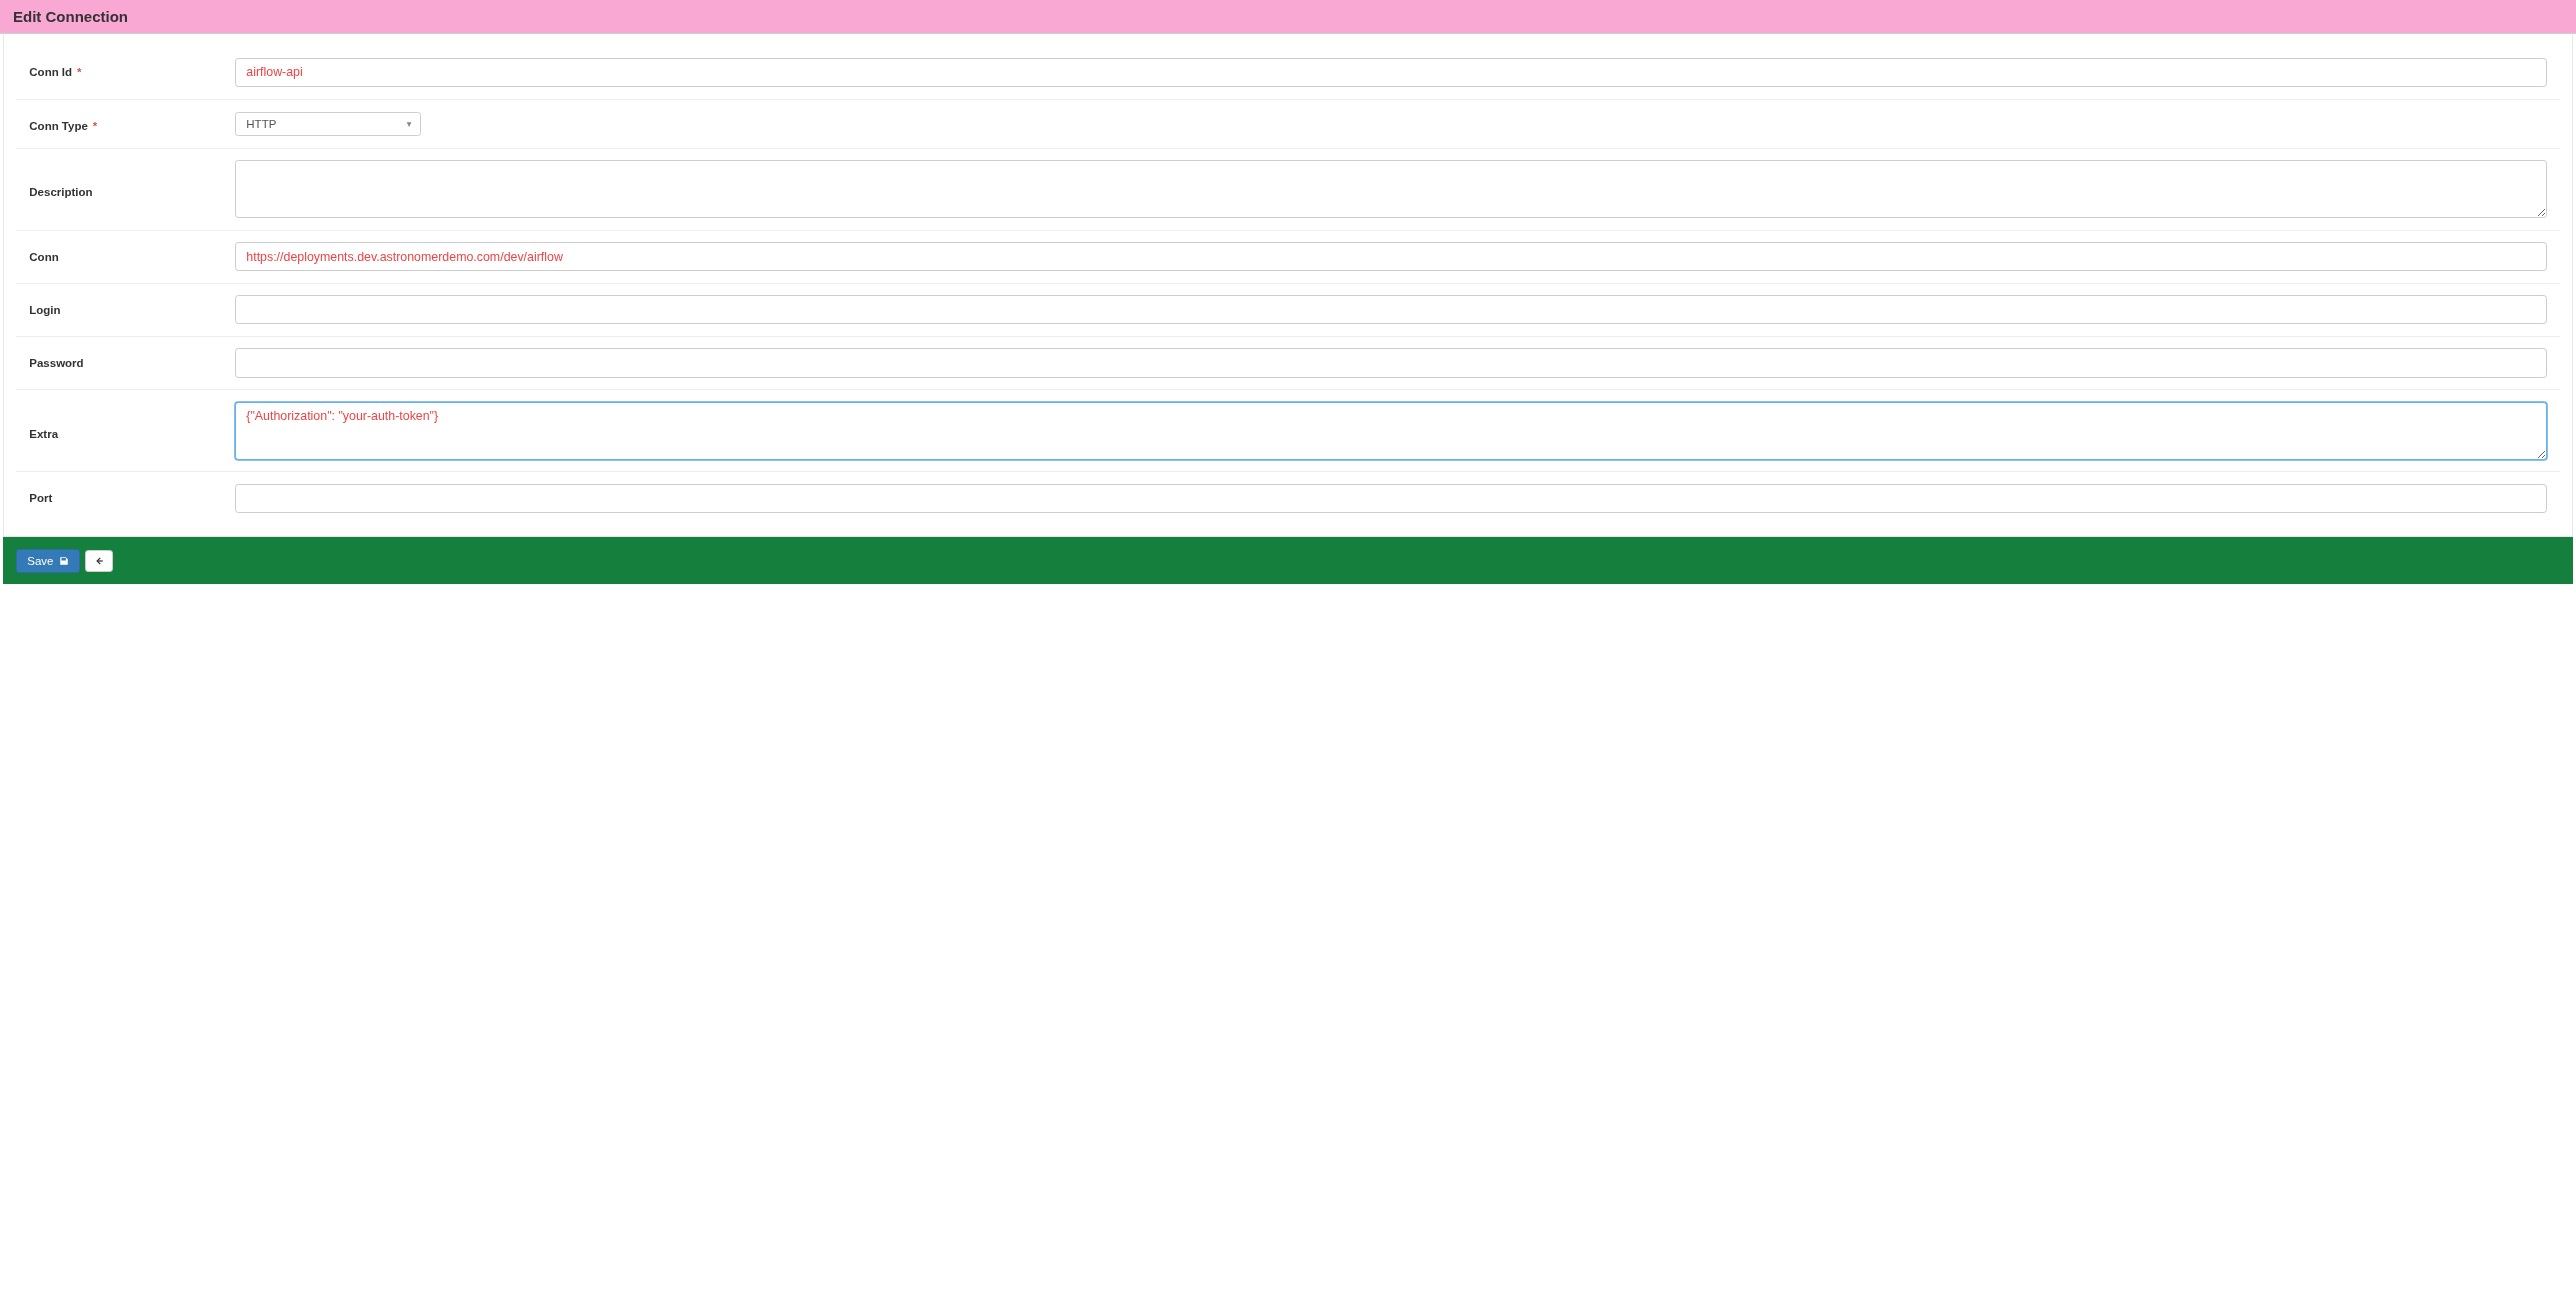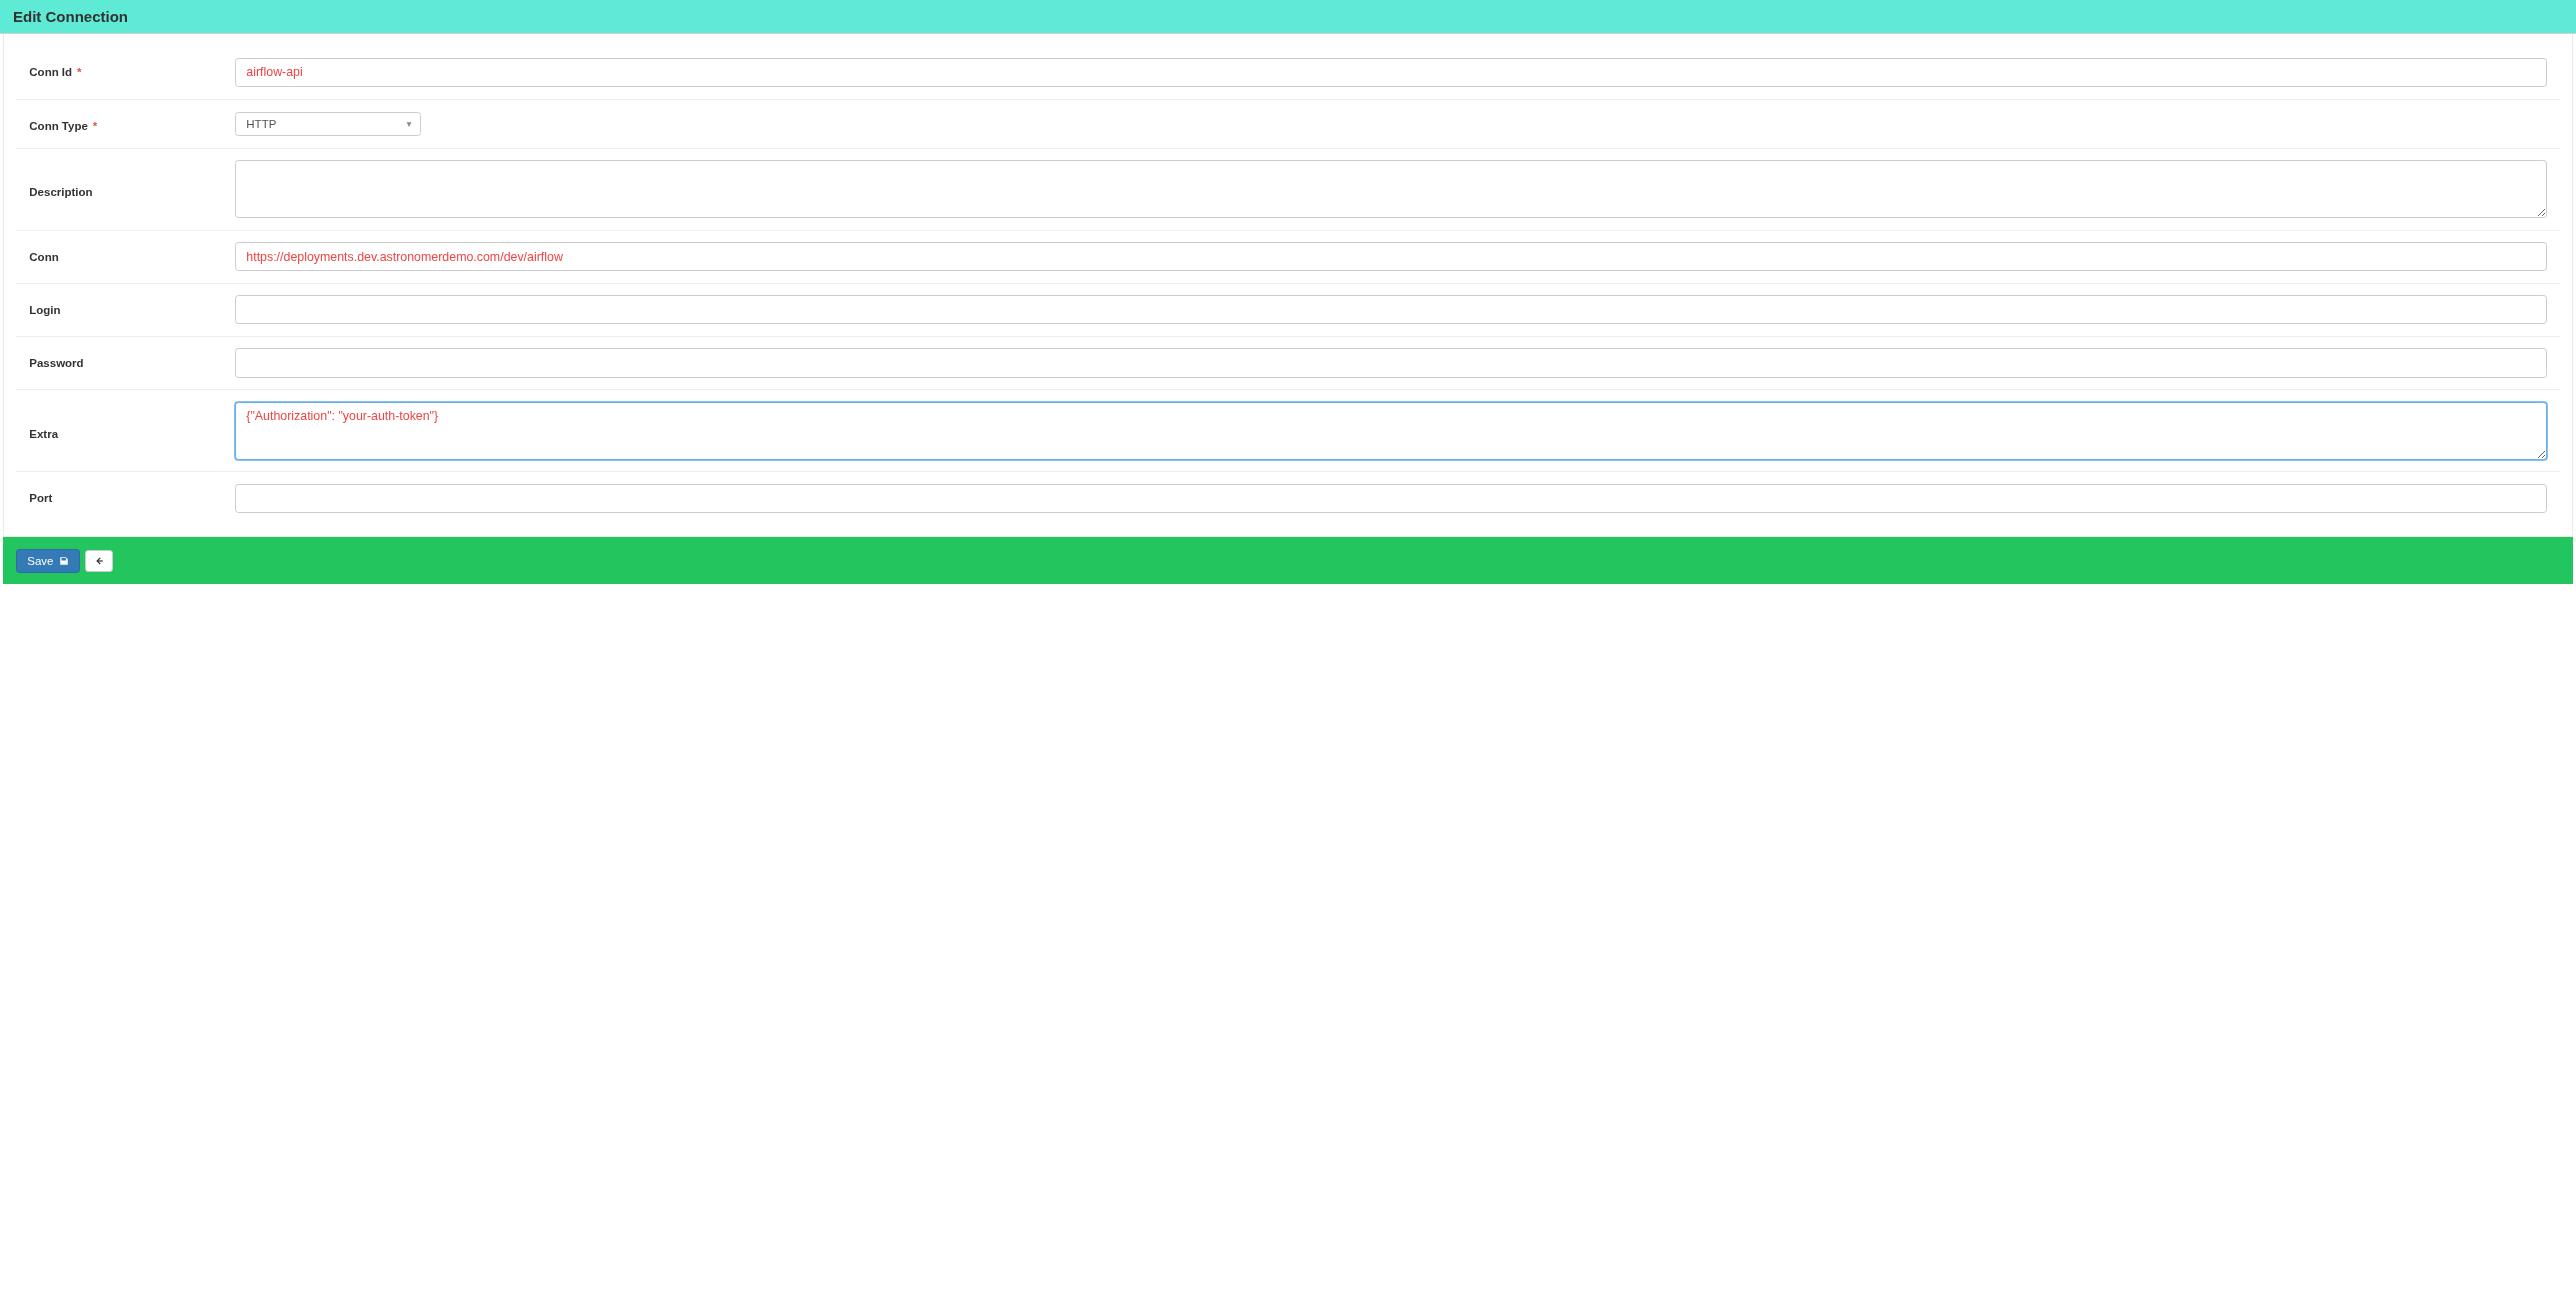--- a/index.html
+++ b/index.html
@@ -7,21 +7,21 @@
       margin: 0;
       padding: 0;
     }
     body {
       font-family: -apple-system, BlinkMacSystemFont, "Segoe UI", Helvetica, Arial, sans-serif;
       font-size: 11.5px;
       color: #333;
       background: #fff;
     }
     .page-header {
-      background: #5eead4;
+      background: #f9a8d4;
       padding: 8.2px 13px;
       border-bottom: 0.8px solid #d0d0d0;
     }
     .page-header h3 {
       font-size: 15px;
       font-weight: 600;
       color: #333;
     }
     .form-container {
       background: #fff;
@@ -104,21 +104,21 @@
       color: #737373;
       margin-top: 8.2px;
     }
     .form-row.align-top {
       align-items: center;
     }
     .form-row.align-top .form-label {
       padding-top: 6.6px;
     }
     .form-footer {
-      background: #22c55e;
+      background: #15803d;
       padding: 11.5px 13px;
       display: flex;
       gap: 5px;
       align-items: center;
       margin: 0 3.3px 3.3px 3.3px;
     }
     .btn-primary {
       background: #337ab7;
       border: 0.8px solid #2e6da4;
       color: #fff;

